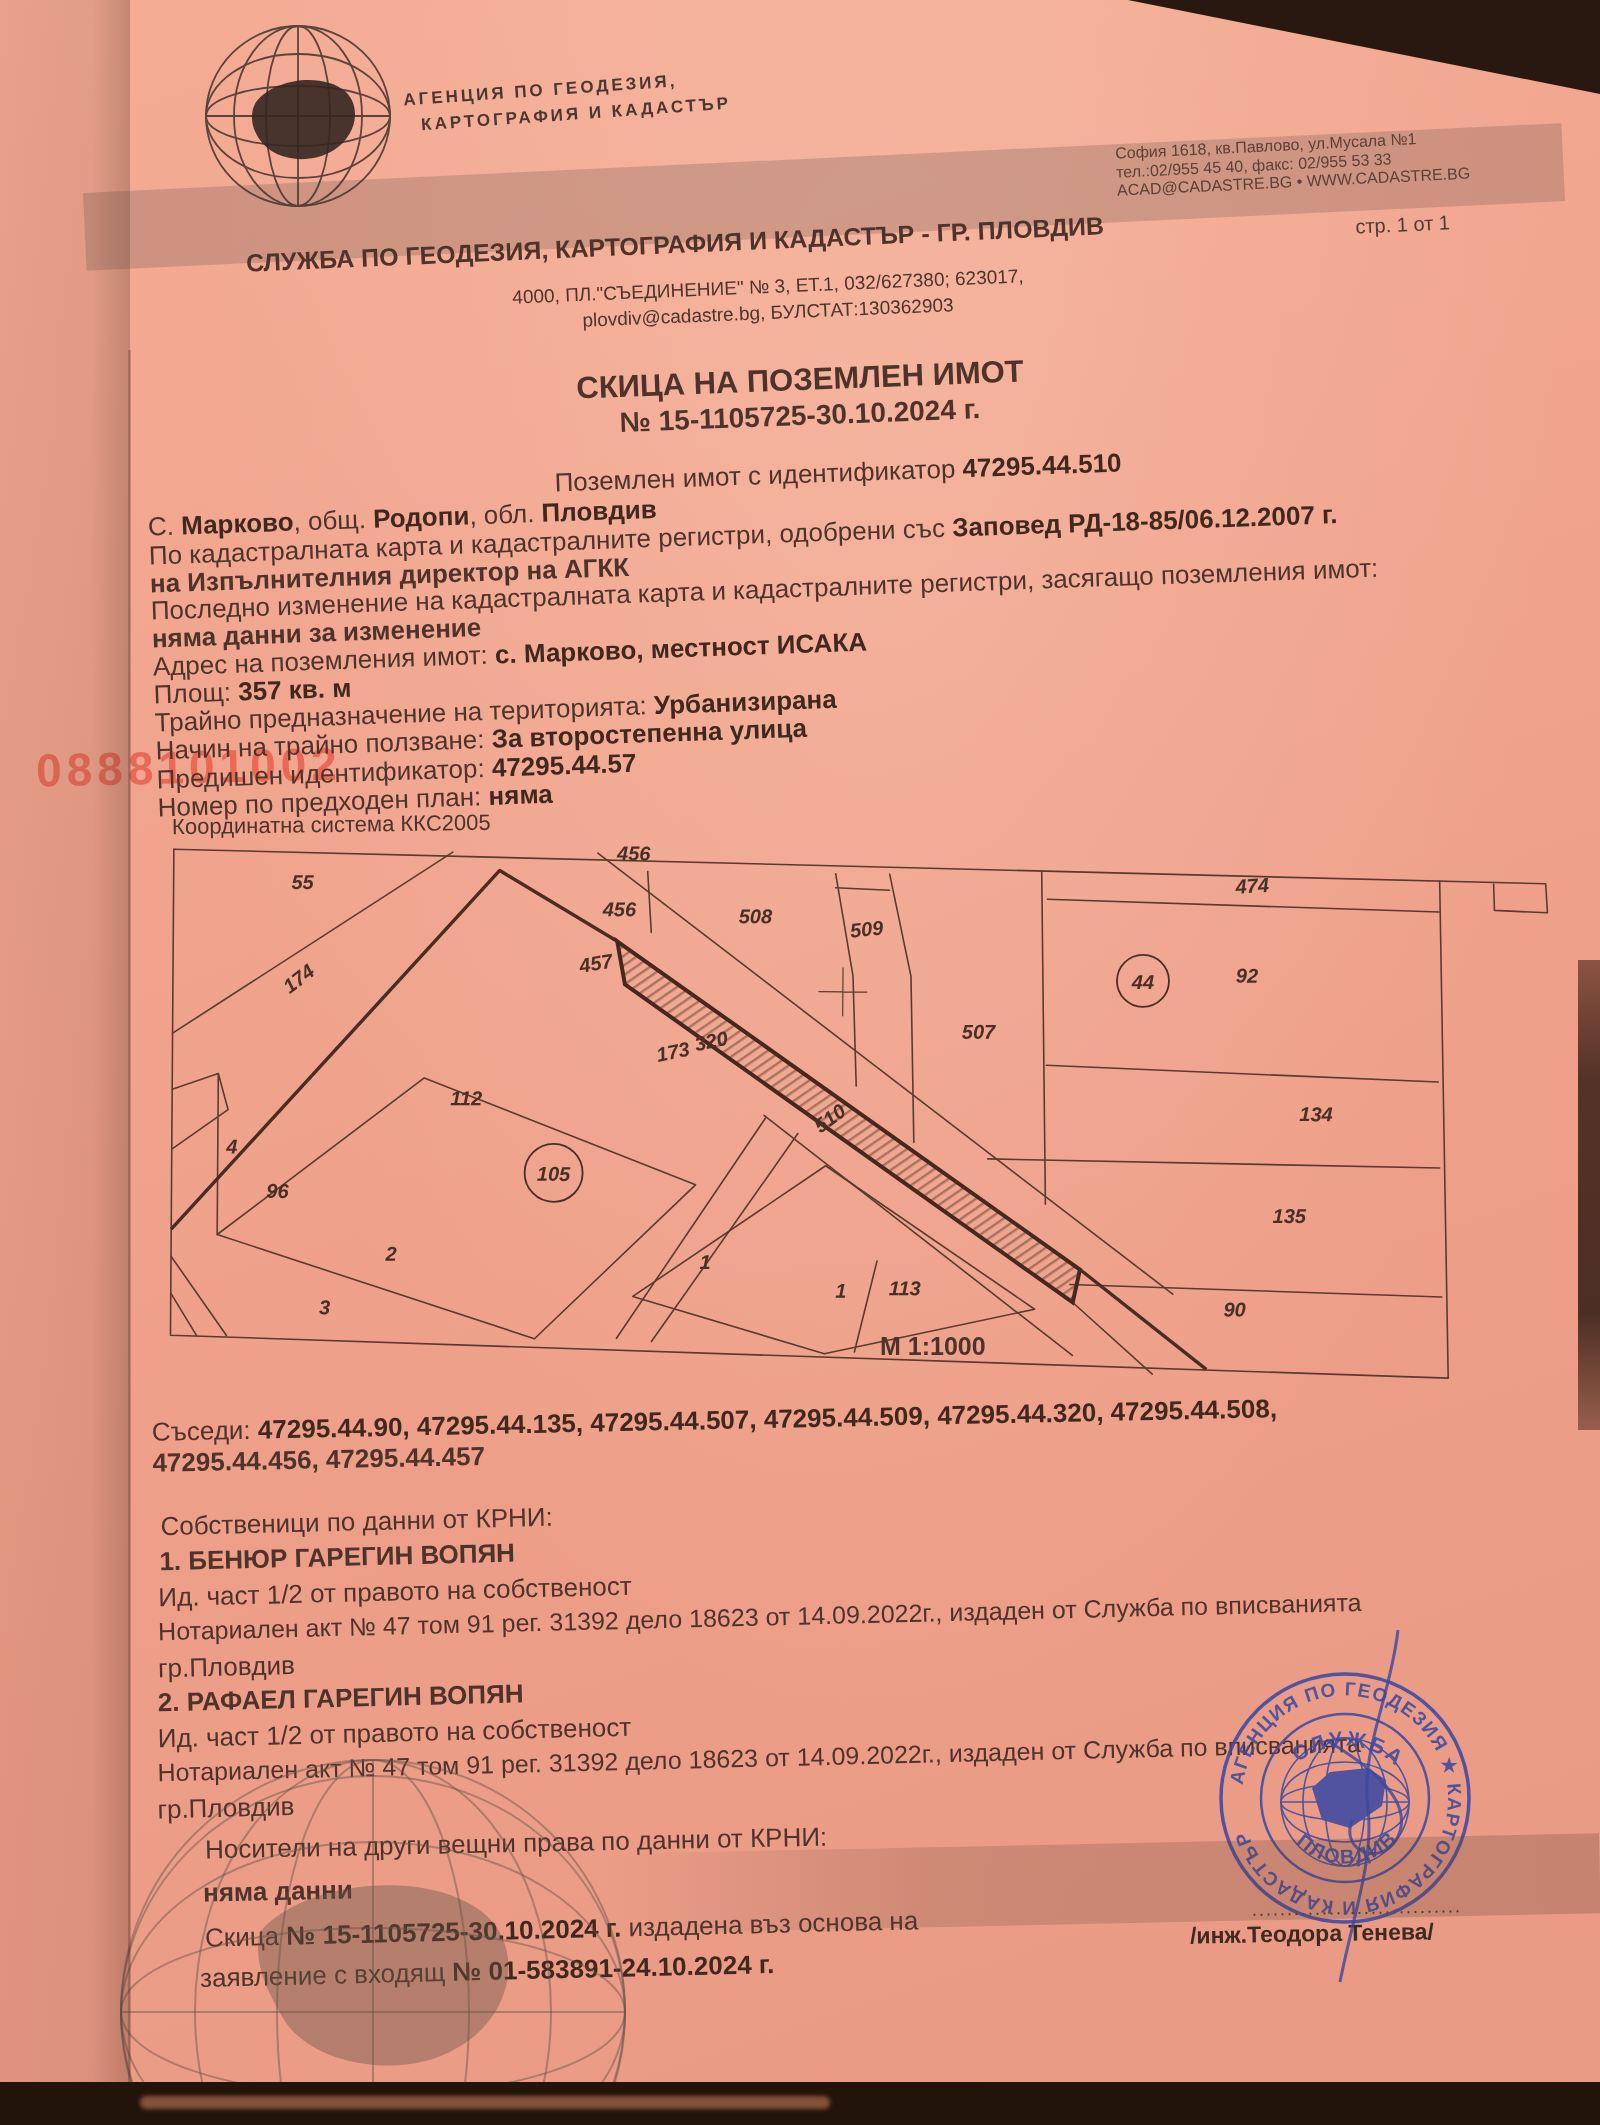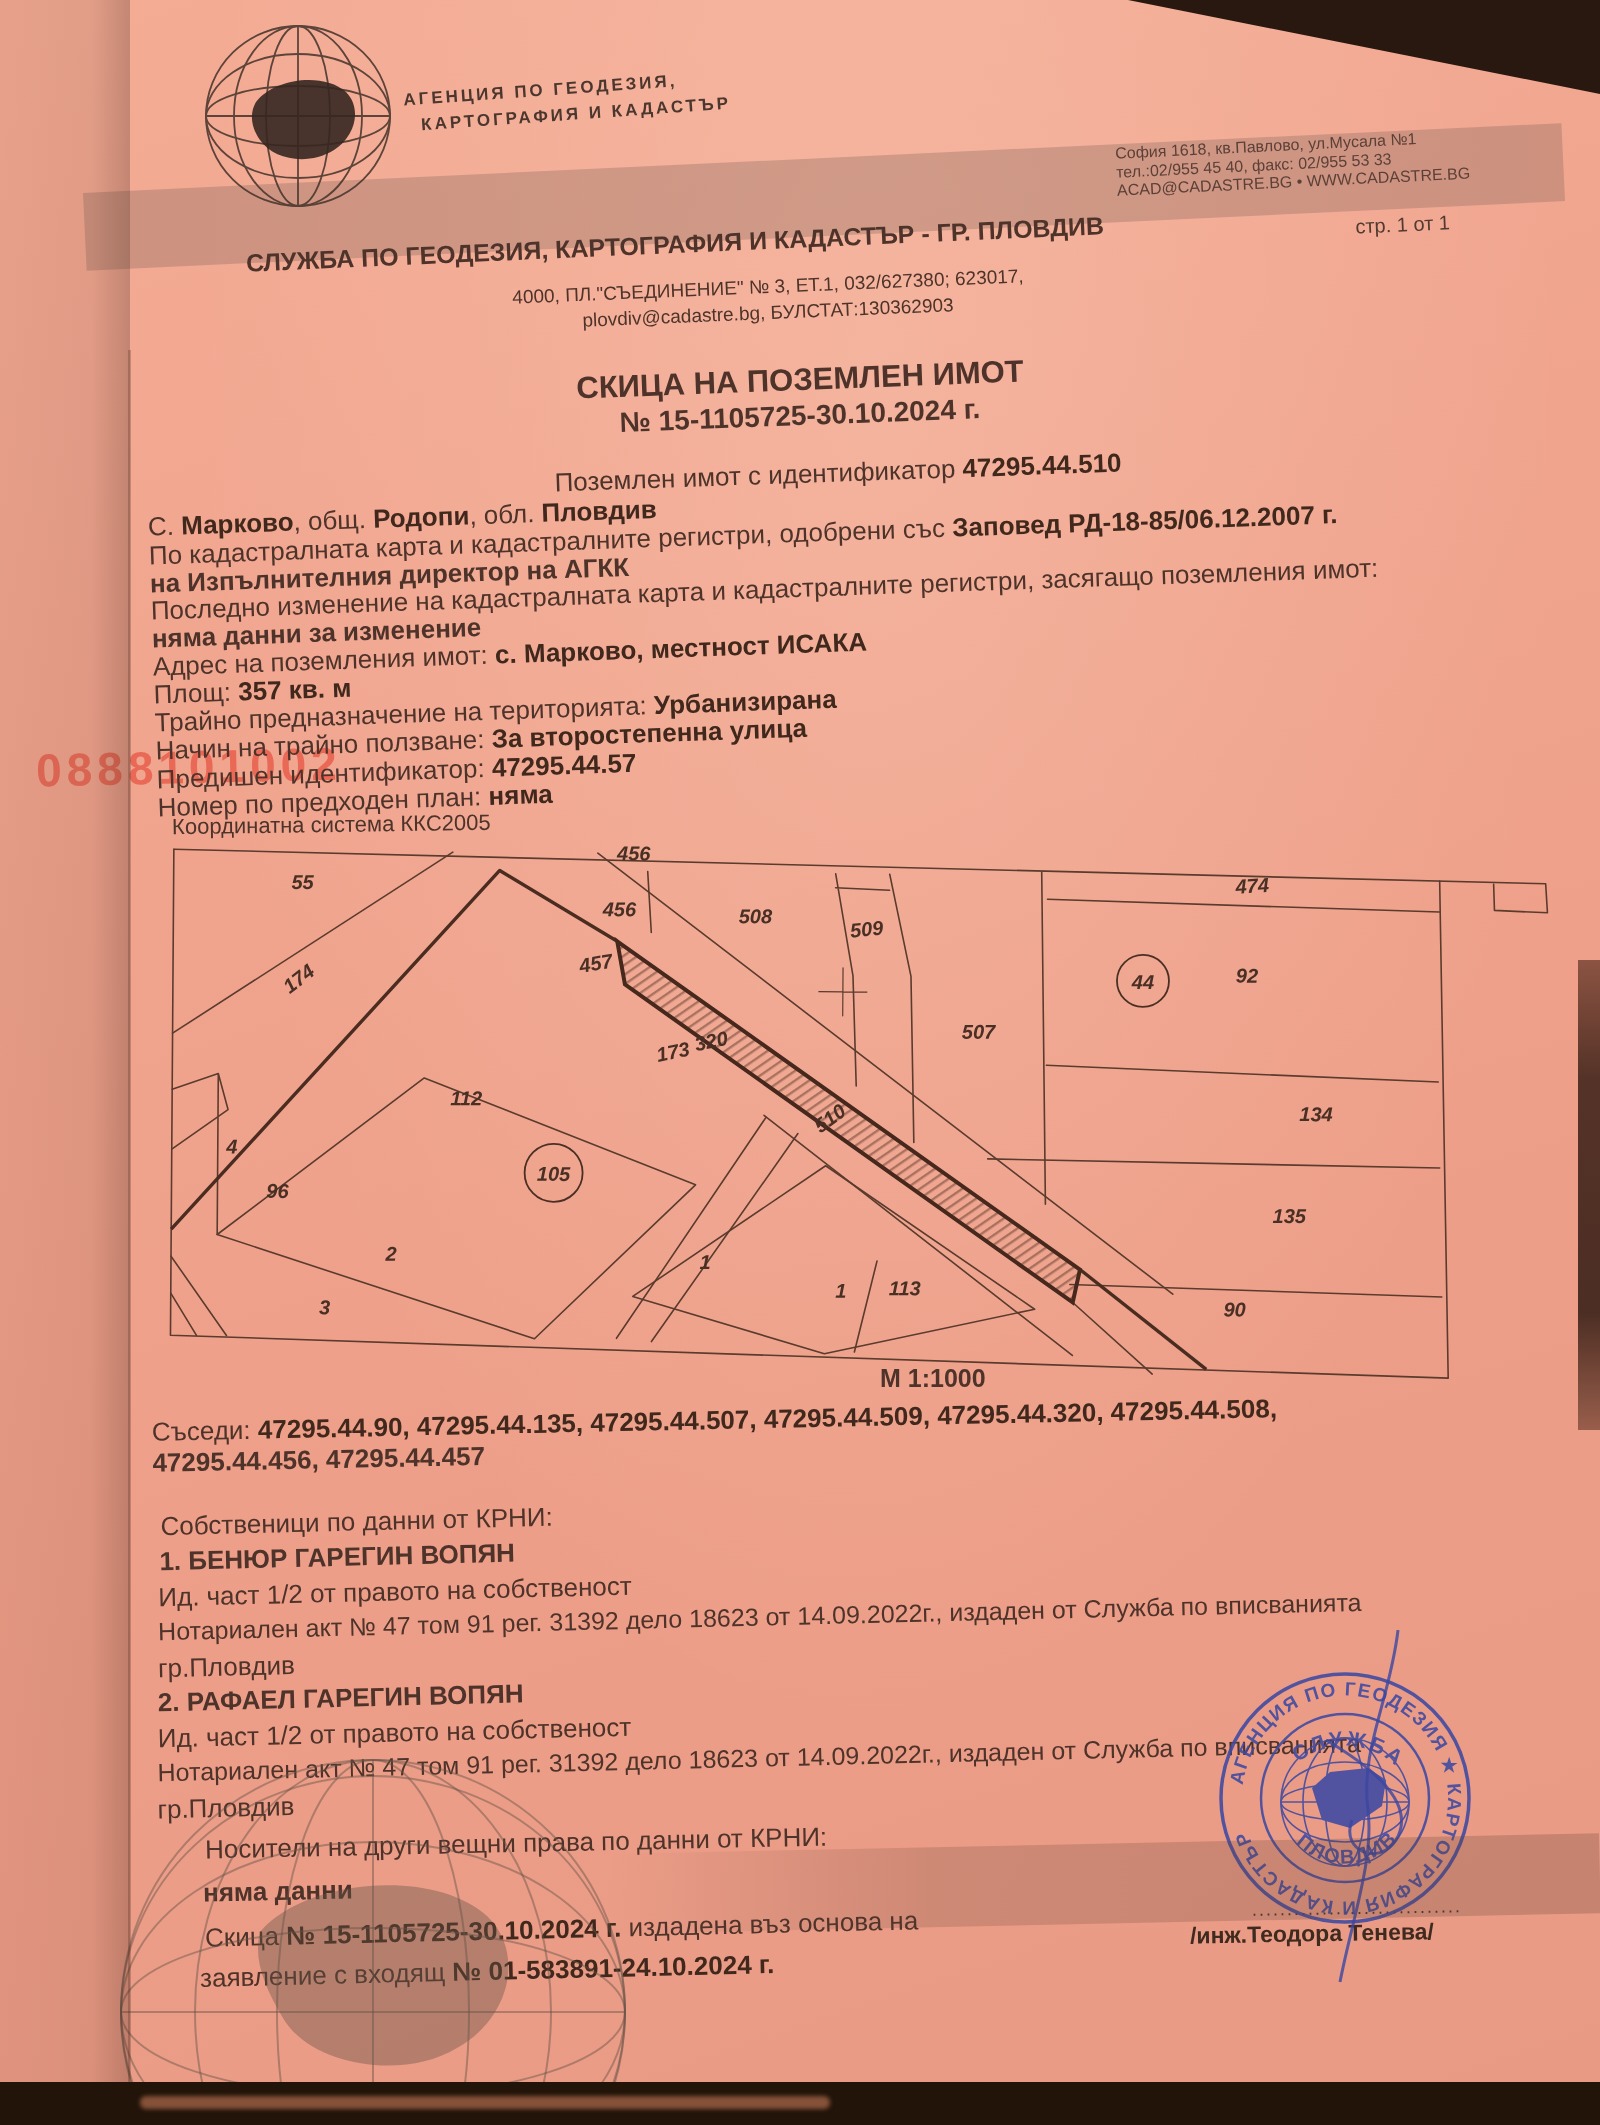--- a/index.html
+++ b/index.html
@@ -155,21 +155,21 @@
       <text class="map-label" x="226" y="418" font-size="21">2</text>
       <text class="map-label" x="112" y="356">96</text>
       <text class="map-label" x="66" y="312">4</text>
       <text class="map-label" x="160" y="472">3</text>
       <text class="map-label" x="540" y="424" font-size="21">1</text>
       <text class="map-label" x="676" y="452" font-size="19">1</text>
       <text class="map-label" x="740" y="449" font-size="19">113</text>
     </g>
   </svg>
 
-  <div class="ln b" style="left:880px;top:1364px;font-size:25px">М 1:1000</div>
+  <div class="ln b" style="left:880px;top:1332px;font-size:25px">М 1:1000</div>
 
   <div class="abs" style="left:152px;top:1402px;width:1420px;transform:rotate(-1.2deg)">
     <div class="ln" style="position:static;white-space:normal"><span>Съседи: </span><span class="b">47295.44.90, 47295.44.135, 47295.44.507, 47295.44.509, 47295.44.320, 47295.44.508,</span></div>
     <div class="ln b" style="position:static">47295.44.456, 47295.44.457</div>
   </div>
 
   <div class="abs" style="left:150px;top:1494px;width:1430px;transform:rotate(-1.4deg)">
     <div class="ln" style="left:10px;top:0">Собственици по данни от КРНИ:</div>
     <div class="ln b" style="left:8px;top:35px">1. БЕНЮР ГАРЕГИН ВОПЯН</div>
     <div class="ln" style="left:6px;top:71px">Ид. част 1/2 от правото на собственост</div>

